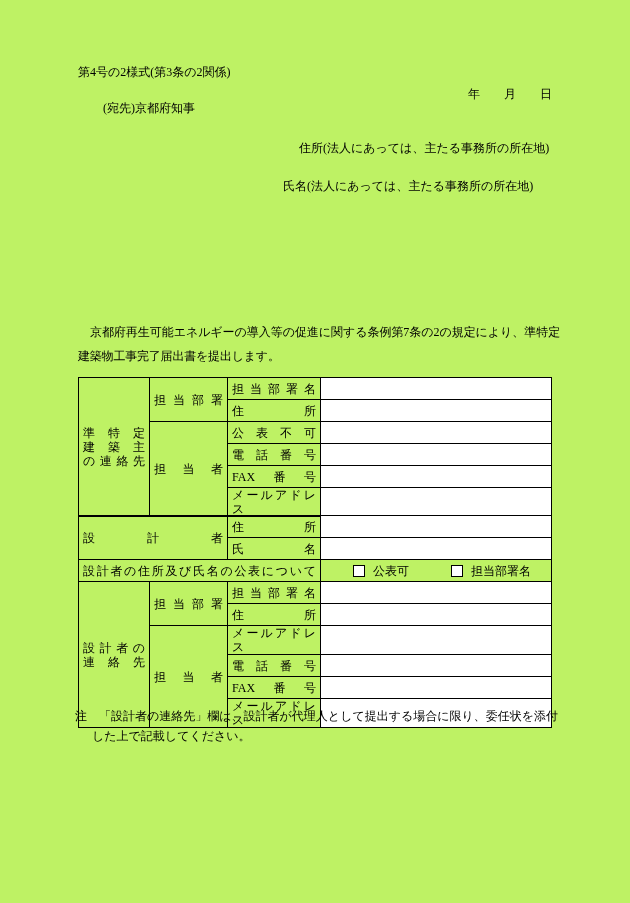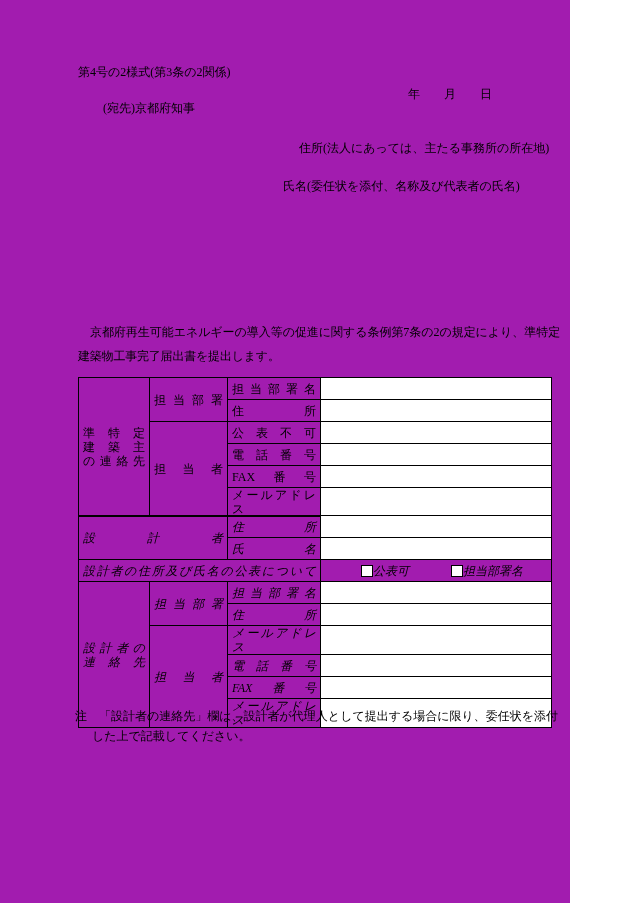--- a/index.html
+++ b/index.html
@@ -1,67 +1,67 @@
 <!DOCTYPE html>
 <html lang="ja"><head>
 <meta charset="utf-8">
 <style>
   html,body { margin:0; padding:0; background:#ffffff; }
   .page {
-    position:relative; width:570px; height:903px; background:#a21caf;
+    position:relative; width:630px; height:903px; background:#bef264;
     font-family:"Liberation Serif","DejaVu Serif",serif;
     font-size:12px; color:#000; overflow:hidden;
   }
   .abs { position:absolute; white-space:nowrap; }
   .form-number { left:78px; top:64px; }
   .date-line { right:78px; top:86px; }
   .recipient { left:103px; top:100px; }
   .addr-note { left:299px; top:140px; }
   .name-note { left:283px; top:178px; }
   .doc-title { left:78px; top:267px; width:474px; text-align:center; }
   .body-par {
     position:absolute; left:78px; top:320px; width:482px;
     line-height:24px; text-align:justify; letter-spacing:-0.2px;
   }
   table.form {
     position:absolute; left:78px; width:474px;
     border-collapse:collapse; table-layout:fixed;
     border:1.5px solid #000;
   }
   .t1 { top:377px; }
-  .t2 { top:515px;font-style:italic; }
+  .t2 { top:515px; }
   td {
     border:1px solid #000; height:21px; padding:0 4px;
     font-size:12px; line-height:14px; vertical-align:middle; overflow:hidden;
   }
   .jl { text-align:justify; text-align-last:justify; }
   .group-cell div { text-align:justify; text-align-last:justify; }
   td.val { background:#fff; }
   .checks {
     display:flex; justify-content:center; align-items:center; gap:42px;
     padding-left:12px;
   }
-  .check-item { display:flex; align-items:center; cursor:default; }
+  .check-item { display:flex; align-items:center; gap:8px; cursor:default; }
   .box {
     display:inline-block; width:10px; height:10px;
     border:1px solid #000; background:#fff; flex:0 0 auto;
   }
   .note { position:absolute; left:75px; top:706px; width:484px; line-height:20px; }
   .note .l2 { padding-left:17px; }
 </style>
 </head>
 <body>
 
 <div class="page">
 
   <div class="abs form-number">第4号の2様式(第3条の2関係)</div>
   <div class="abs date-line">年　　月　　日</div>
   <div class="abs recipient">(宛先)京都府知事</div>
   <div class="abs addr-note">住所(法人にあっては、主たる事務所の所在地)</div>
-  <div class="abs name-note">氏名(委任状を添付、名称及び代表者の氏名)</div>
+  <div class="abs name-note">氏名(法人にあっては、主たる事務所の所在地)</div>
 
 
   <div class="body-par">　京都府再生可能エネルギーの導入等の促進に関する条例第7条の2の規定により、準特定建築物工事完了届出書を提出します。</div>
 
   <table class="form t1">
     <colgroup>
         <col style="width:71px">
         <col style="width:78px">
         <col style="width:93px">
         <col>

